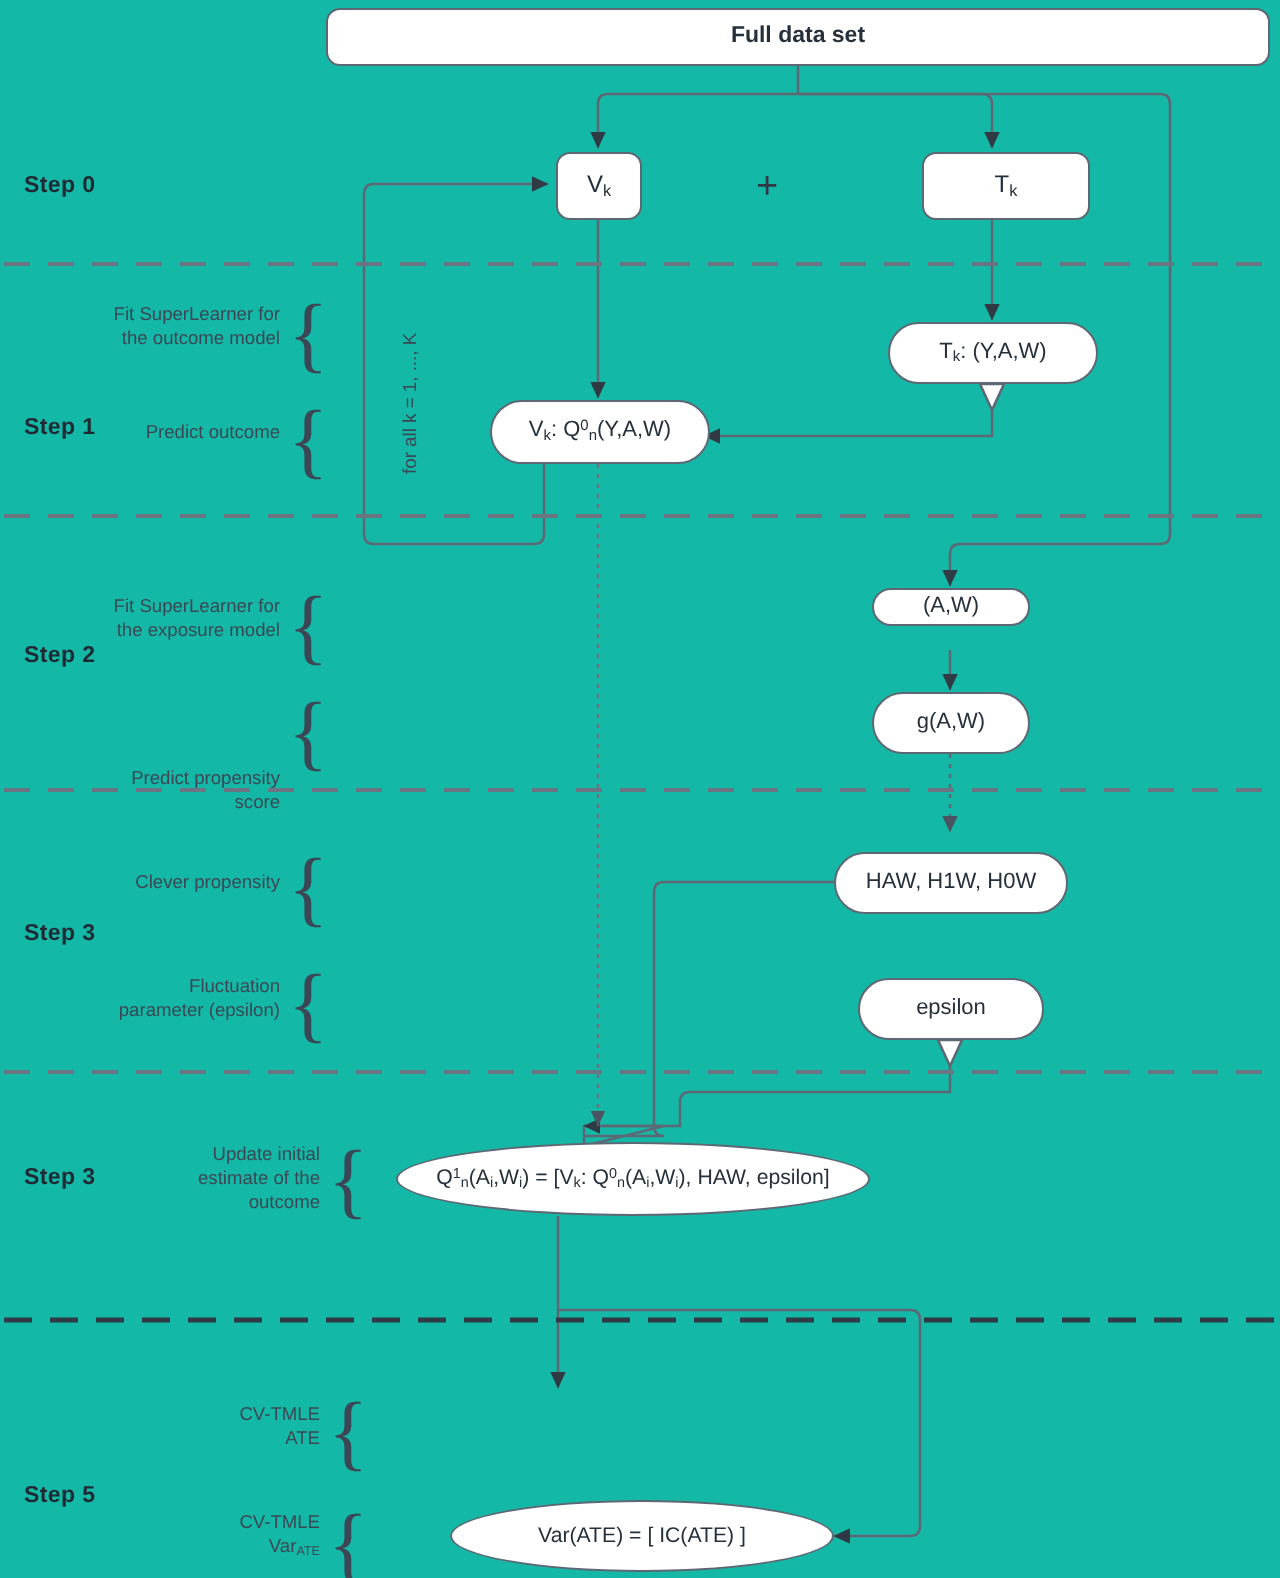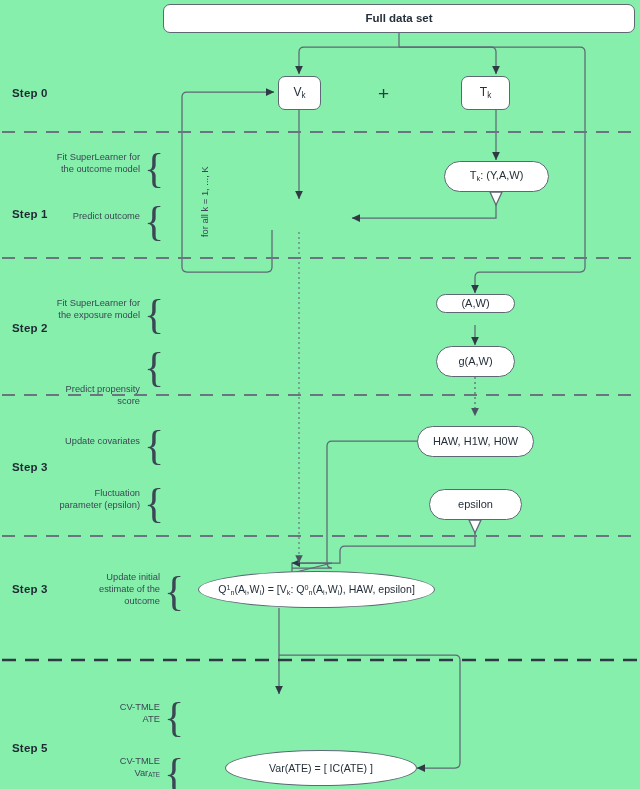--- a/index.html
+++ b/index.html
@@ -4,21 +4,21 @@
 <style>
   html,body{margin:0;padding:0;background:#ffffff;}
   body{
     font-family:"Liberation Sans", sans-serif;
     color:#2f3a45;
   }
   #canvas{
     position:relative;
     width:640px;
     height:789px;
-    background:#86efac;
+    background:#14b8a6;
     overflow:hidden;
   }
   #wires{position:absolute;left:0;top:0;width:640px;height:789px;}
 
   .node{
     position:absolute;
     box-sizing:border-box;
     background:#ffffff;
     border:1.2px solid #5d6874;
     display:flex;
@@ -152,28 +152,31 @@
   <div class="node rect" style="left:163px;top:4px;width:472px;height:29px;font-size:11.5px;font-weight:bold;">
     <span>Full data set</span>
   </div>
 
   <div class="node rect" style="left:278px;top:76px;width:43px;height:34px;font-size:12px;">
     <span>V<sub>k</sub></span>
   </div>
 
   <div class="plus" style="left:378px;top:83px;">+</div>
 
-  <div class="node rect" style="left:461px;top:76px;width:49px;height:34px;font-size:12px;align-items:center;">
+  <div class="node rect" style="left:461px;top:76px;width:84px;height:34px;font-size:12px;align-items:center;">
     <span>T<sub>k</sub></span>
   </div>
 
   <div class="node pill" style="left:444px;top:161px;width:105px;height:31px;font-size:11px;">
     <span>T<sub>k</sub>: (Y,A,W)</span>
   </div>
 
+  <div class="node pill" style="left:245px;top:200px;width:110px;height:32px;font-size:11px;">
+    <span>V<sub>k</sub>: Q<sup>0</sup><sub>n</sub>(Y,A,W)</span>
+  </div>
 
   <div class="node pill" style="left:436px;top:294px;width:79px;height:19px;font-size:11px;">
     <span>(A,W)</span>
   </div>
 
   <div class="node pill" style="left:436px;top:346px;width:79px;height:31px;font-size:11px;">
     <span>g(A,W)</span>
   </div>
 
   <div class="node pill" style="left:417px;top:426px;width:117px;height:31px;font-size:11px;">
@@ -216,21 +219,21 @@
   <div class="brace" style="left:144px;top:293px;">
     <span>{</span>
   </div>
 
   <div class="desc" style="left:20px;top:352px;width:120px;white-space:pre-line;margin-top:32px;">Predict propensity
 score</div>
   <div class="brace" style="left:144px;top:346px;">
     <span>{</span>
   </div>
 
-  <div class="desc" style="left:20px;top:436px;width:120px;white-space:pre-line;">Update covariates</div>
+  <div class="desc" style="left:20px;top:436px;width:120px;white-space:pre-line;">Clever propensity</div>
   <div class="brace" style="left:144px;top:424px;">
     <span>{</span>
   </div>
 
   <div class="desc" style="left:14px;top:488px;width:126px;white-space:pre-line;">Fluctuation
 parameter (epsilon)</div>
   <div class="brace" style="left:144px;top:482px;">
     <span>{</span>
   </div>
 

